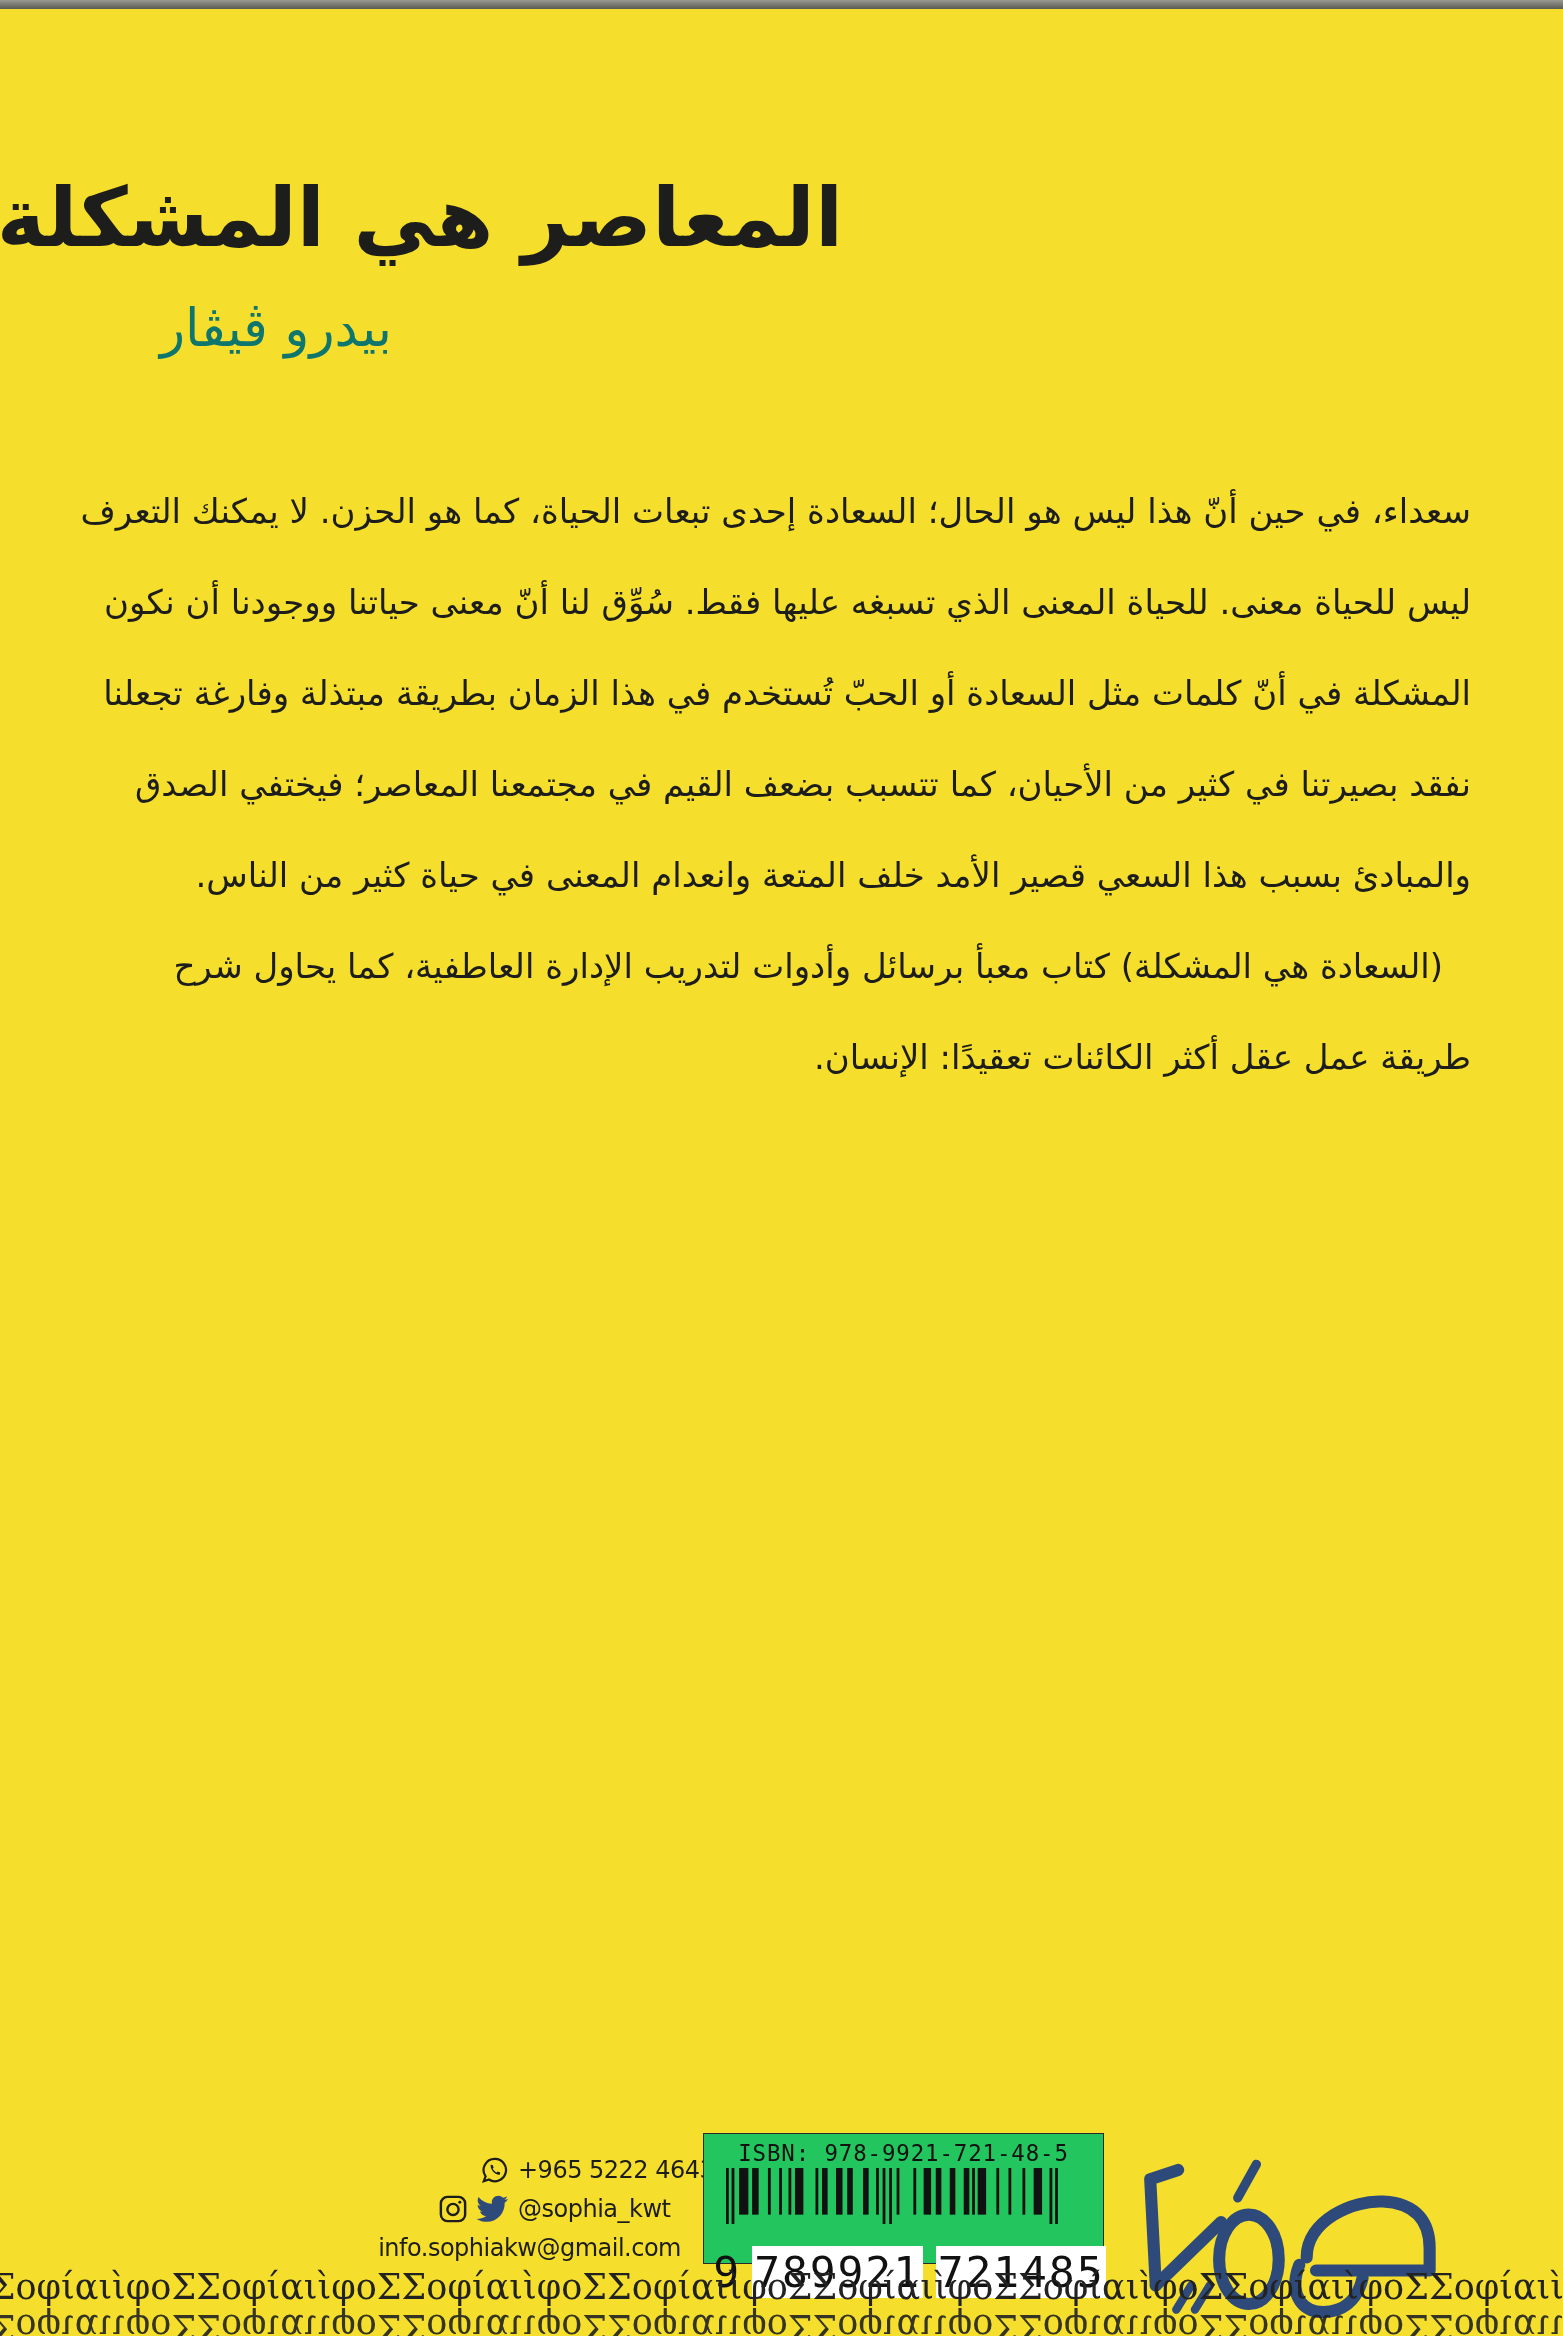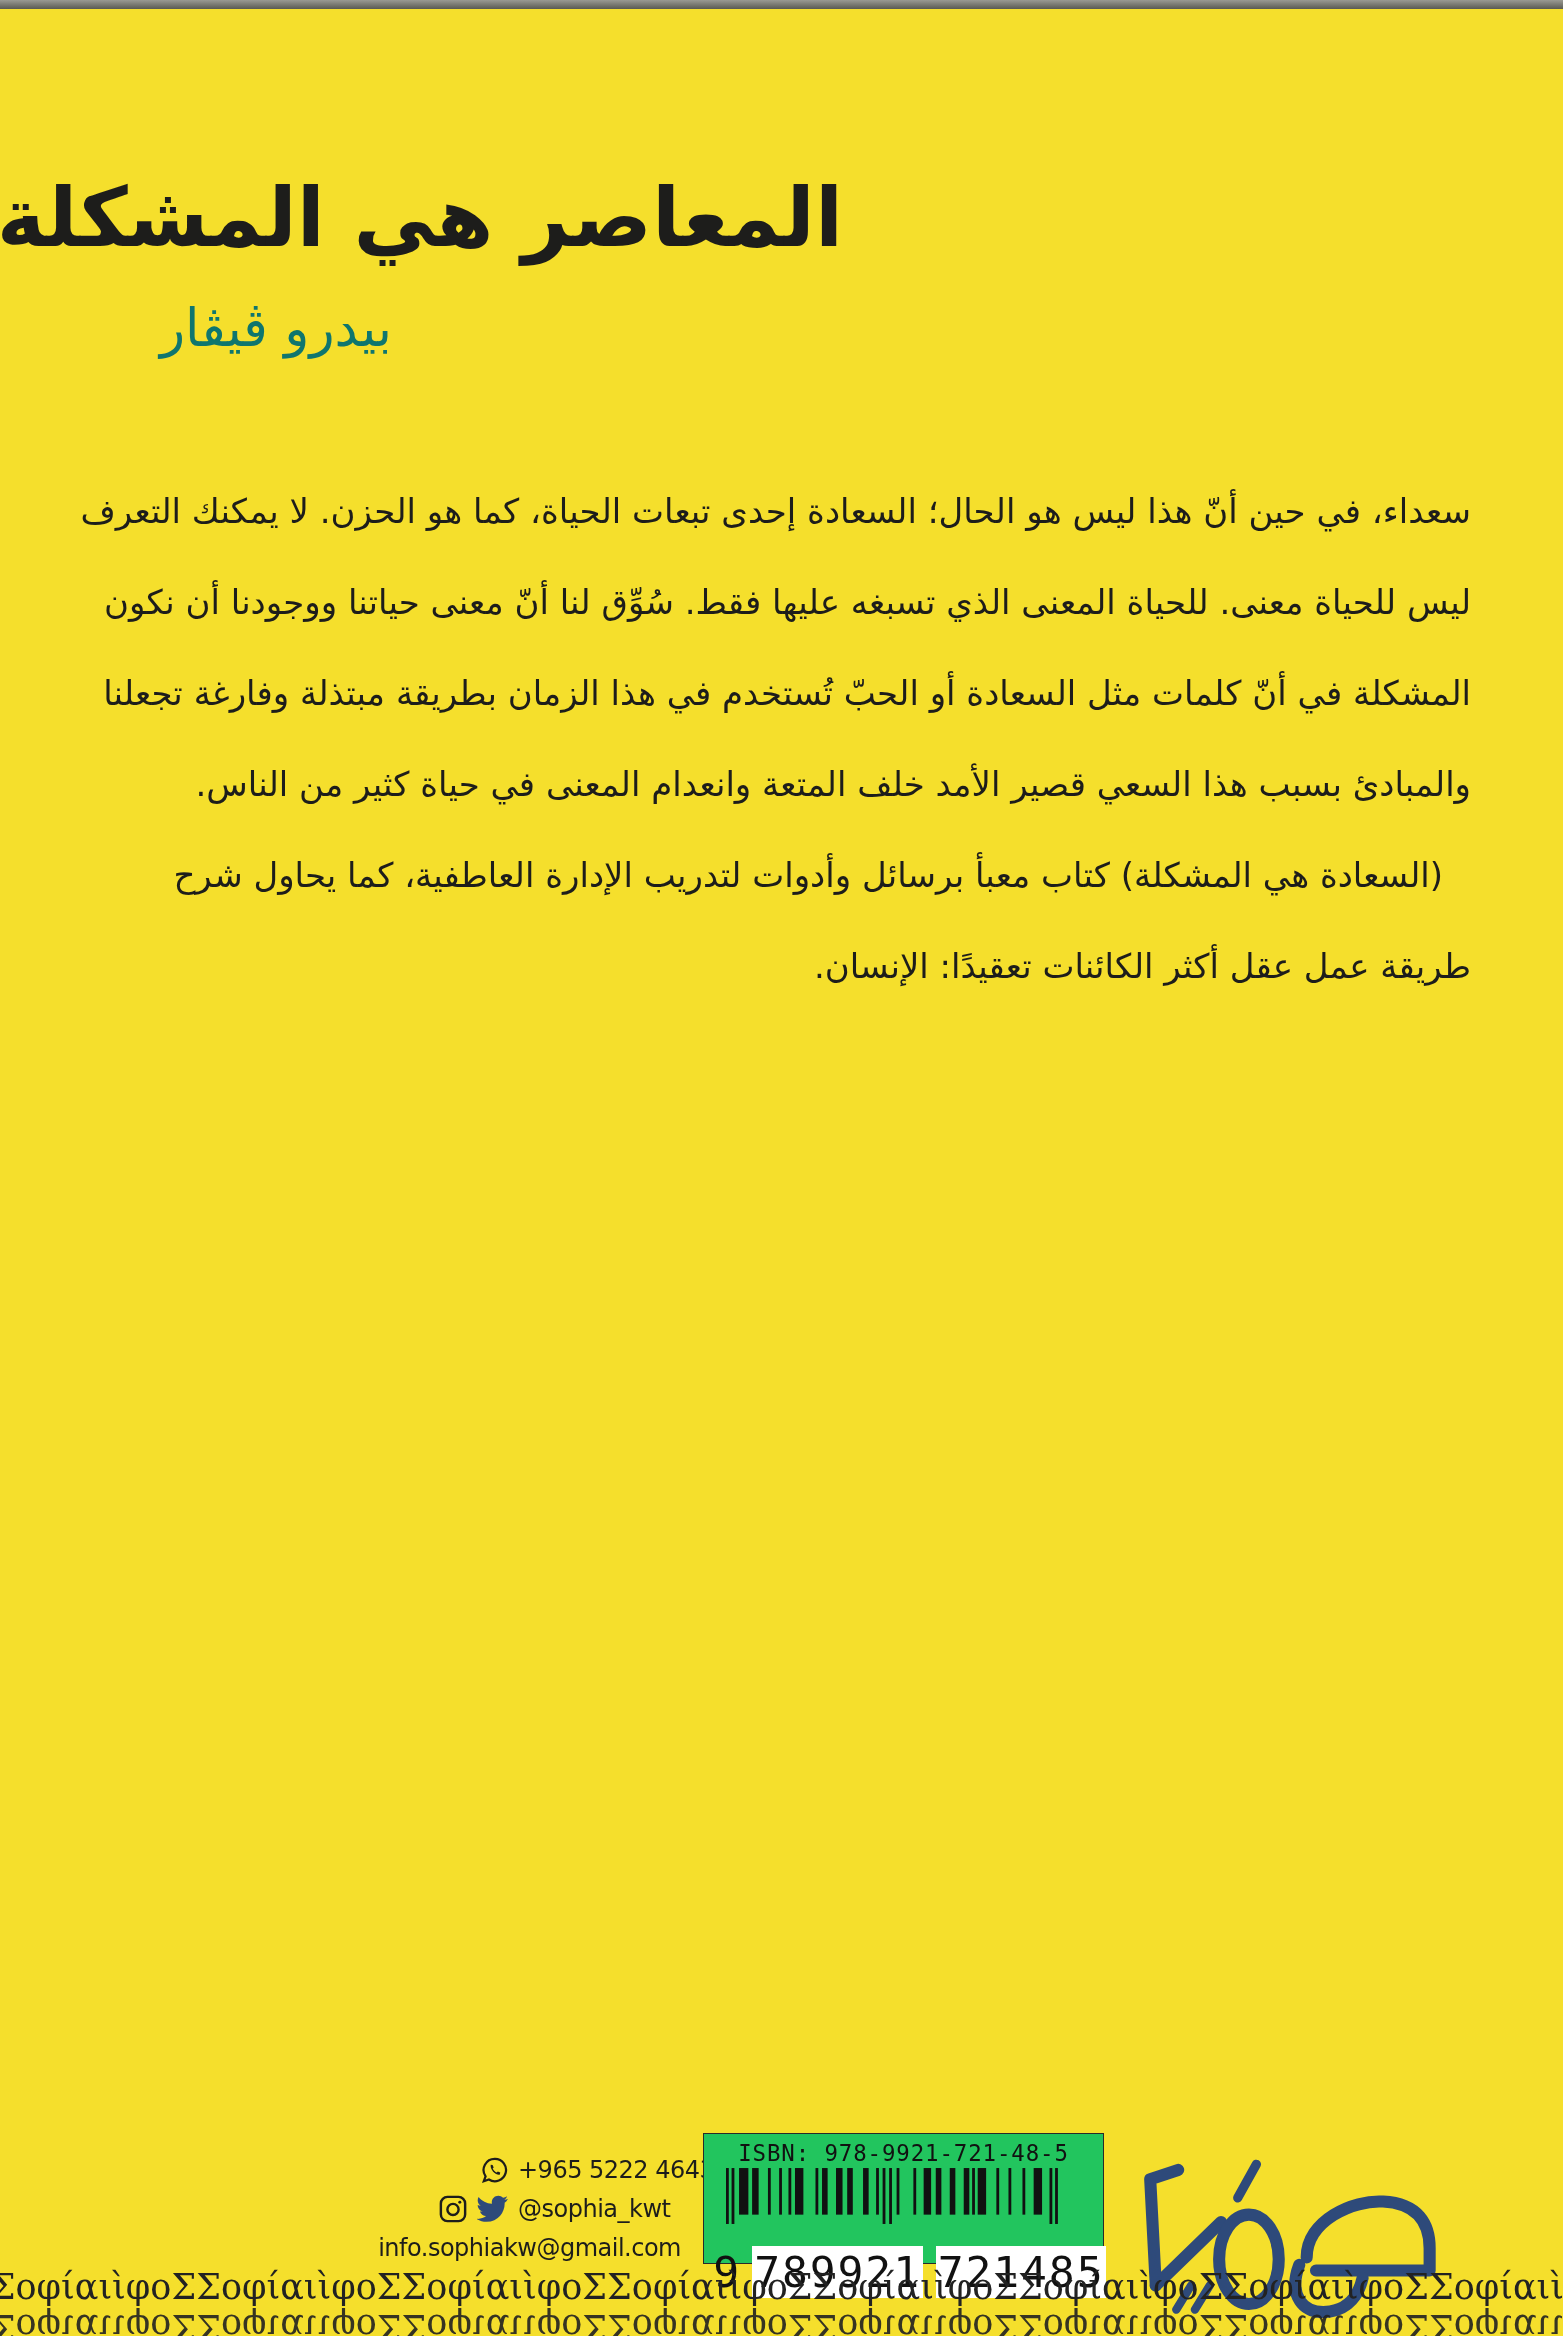--- a/index.html
+++ b/index.html
@@ -86,20 +86,21 @@
 
 <div class="top-edge"></div>
 
 <div class="title">المعاصر هي المشكلة</div>
 <div class="author">بيدرو ڤيڤار</div>
 
 <div class="body-text">
   <span class="body-line">سعداء، في حين أنّ هذا ليس هو الحال؛ السعادة إحدى تبعات الحياة، كما هو الحزن. لا يمكنك التعرف</span>
   <span class="body-line">ليس للحياة معنى. للحياة المعنى الذي تسبغه عليها فقط. سُوِّق لنا أنّ معنى حياتنا ووجودنا أن نكون</span>
   <span class="body-line">المشكلة في أنّ كلمات مثل السعادة أو الحبّ تُستخدم في هذا الزمان بطريقة مبتذلة وفارغة تجعلنا</span>
+  <span class="body-line">نفقد بصيرتنا في كثير من الأحيان، كما تتسبب بضعف القيم في مجتمعنا المعاصر؛ فيختفي الصدق</span>
   <span class="body-line">والمبادئ بسبب هذا السعي قصير الأمد خلف المتعة وانعدام المعنى في حياة كثير من الناس.</span>
   <span class="body-line indent">(السعادة هي المشكلة) كتاب معبأ برسائل وأدوات لتدريب الإدارة العاطفية، كما يحاول شرح</span>
   <span class="body-line">طريقة عمل عقل أكثر الكائنات تعقيدًا: الإنسان.</span>
 </div>
 
 <div class="contact">
   <div class="contact-row">
     <span class="icon">
       <svg width="28" height="28" viewBox="0 0 30 30">
         <path d="M15 3 A12 12 0 1 1 8.5 25.2 L3 27 L4.9 21.8 A12 12 0 0 1 15 3 Z" fill="none" stroke="#1d1d1b" stroke-width="2.4"></path>

